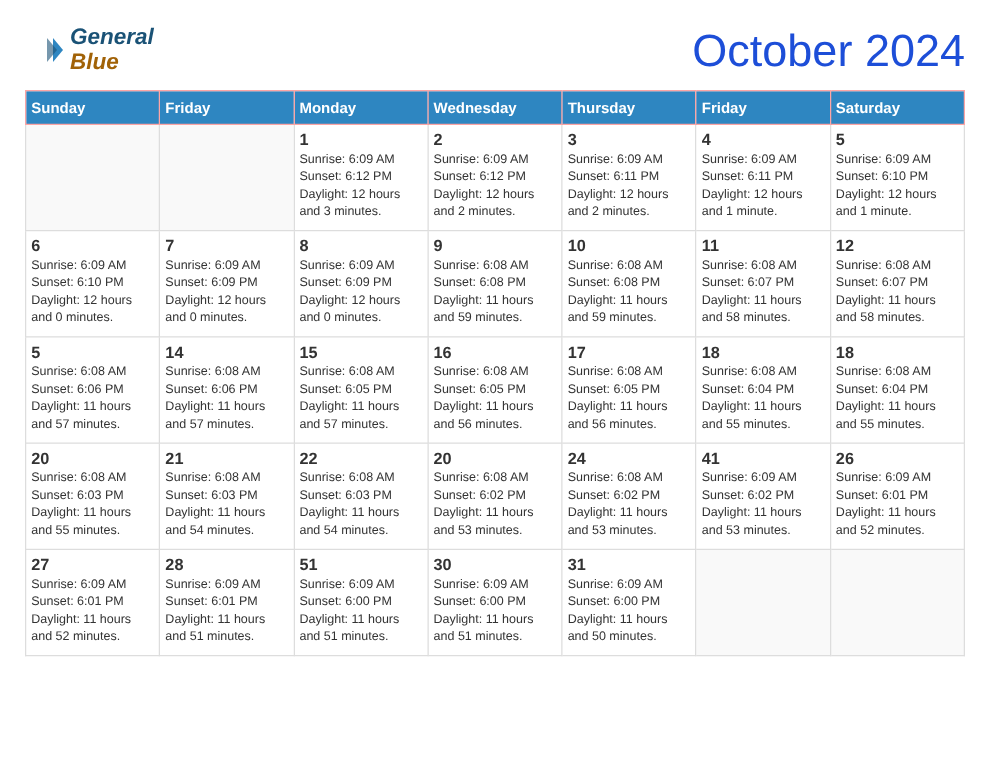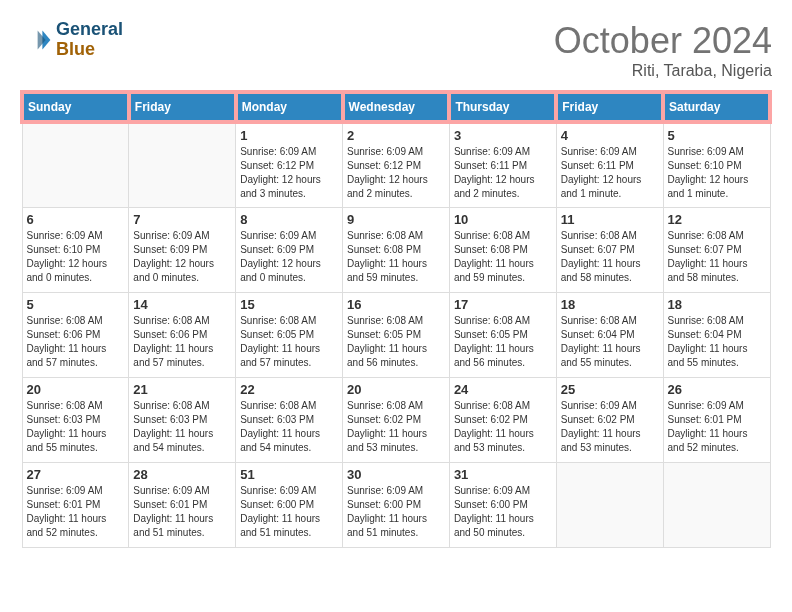--- a/index.html
+++ b/index.html
@@ -13,59 +13,60 @@
     .header {
       display: flex;
       justify-content: space-between;
       align-items: flex-start;
       margin-bottom: 10px;
     }
     .logo {
       display: flex;
       align-items: center;
       gap: 4px;
+      font-style: italic;
     }
     .logo-text {
       font-size: 18px;
       font-weight: bold;
       color: #333;
       line-height: 1.1;
     }
     .logo-text span {
       color: #1a5276;
     }
     .logo-icon {
       width: 32px;
       height: 32px;
     }
     .title-area {
       text-align: right;
     }
     .month-title {
       font-size: 36px;
       font-weight: normal;
-      color: #737373;
+      color: #1d4ed8;
     }
     .location {
       font-size: 16px;
       color: #555;
     }
     .calendar {
       width: 100%;
       border-collapse: collapse;
       font-size: 11px;
     }
     .calendar th {
       background-color: #2e86c1;
       color: #fff;
       padding: 6px 4px;
       text-align: left;
       font-size: 12px;
       font-weight: bold;
-      border: 4px solid #fca5a5;
+      border: 1px solid #fca5a5;
     }
     .calendar td {
       vertical-align: top;
       border: 1px solid #ddd;
       padding: 4px;
       width: calc(100% / 7);
       min-height: 80px;
       background: #fff;
     }
     .calendar td.empty {
@@ -96,21 +97,20 @@
       <polygon points="28,8 38,20 28,32" fill="#2e86c1"></polygon>
       <polygon points="22,8 32,20 22,32" fill="#1a5276" opacity="0.6"></polygon>
     </svg>
     <div class="logo-text">
       <div><span style="color:#1a5276">General</span></div>
       <div style="color:#a16207">Blue</div>
     </div>
   </div>
   <div class="title-area">
     <div class="month-title">October 2024</div>
-    <div class="location">Riti, Taraba, Nigeria</div>
   </div>
 </div>
 
 <table class="calendar">
   <thead>
     <tr>
     <th>Sunday</th>
         <th>Friday</th>
         <th>Monday</th>
         <th>Wednesday</th>
@@ -267,21 +267,21 @@
 Sunset: 6:02 PM
 Daylight: 11 hours and 53 minutes.</div>
         </td>
         <td>
           <span class="day-num">24</span>
           <div class="day-info" style="white-space: pre-line;">Sunrise: 6:08 AM
 Sunset: 6:02 PM
 Daylight: 11 hours and 53 minutes.</div>
         </td>
         <td>
-          <span class="day-num">25</span>
+          <span class="day-num">41</span>
           <div class="day-info" style="white-space: pre-line;">Sunrise: 6:09 AM
 Sunset: 6:02 PM
 Daylight: 11 hours and 53 minutes.</div>
         </td>
         <td>
           <span class="day-num">26</span>
           <div class="day-info" style="white-space: pre-line;">Sunrise: 6:09 AM
 Sunset: 6:01 PM
 Daylight: 11 hours and 52 minutes.</div>
         </td>

